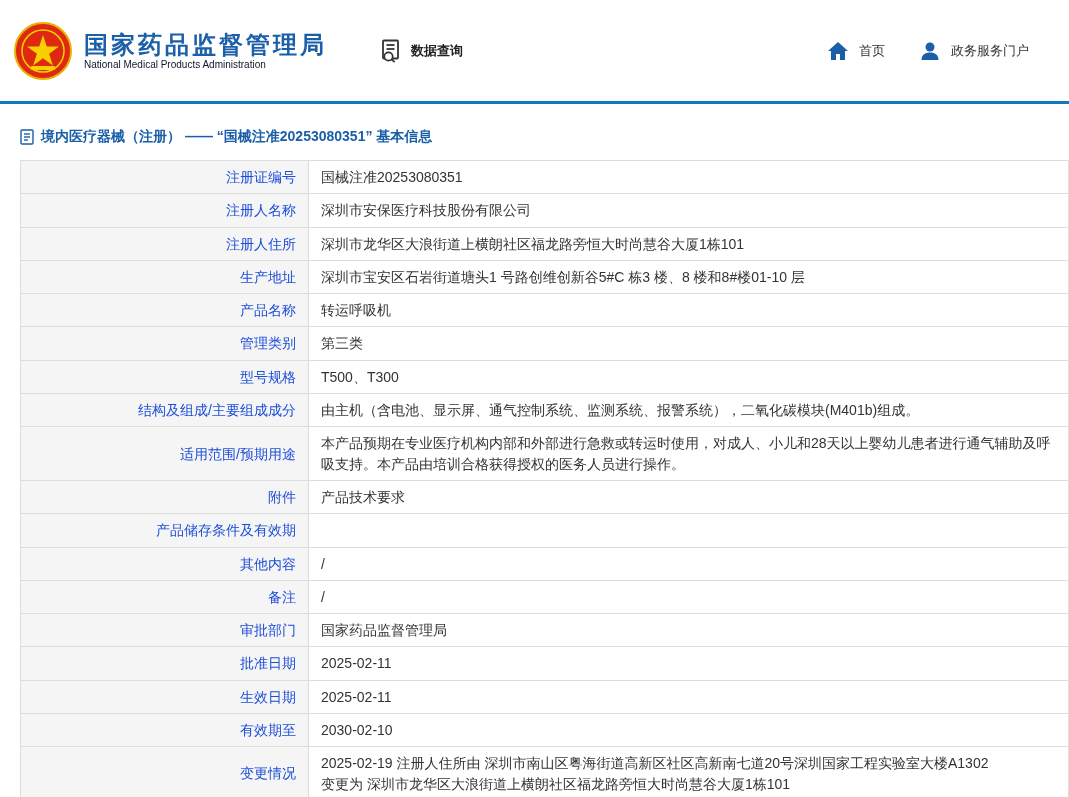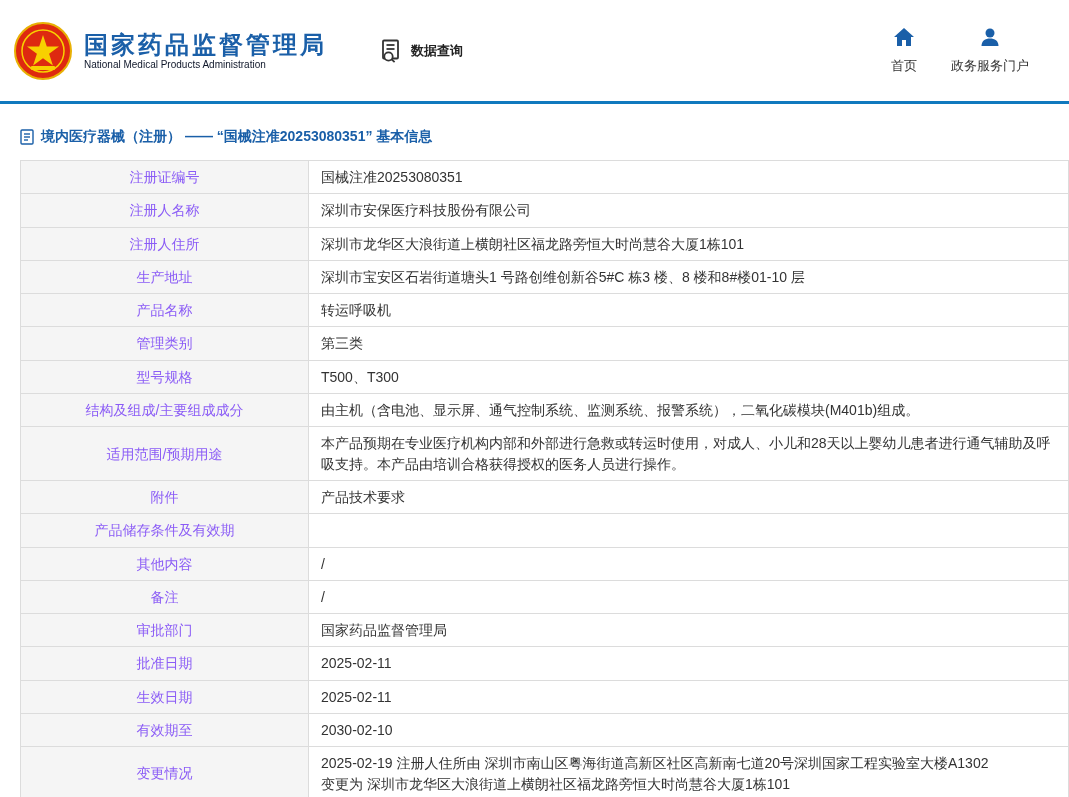--- a/index.html
+++ b/index.html
@@ -9,33 +9,33 @@
 
   
   .header { height:101px; display:flex; align-items:center; padding:0 14px; }
   .logo { width:58px; height:58px; flex:0 0 auto; }
   .titles { margin-left:12px; }
   .org-cn { font-size:24px; font-weight:bold; color:#1a5fa8; letter-spacing:3px; line-height:1.15; }
   .org-en { font-size:10px; color:#0f172a; margin-top:1px; }
   .data-query { display:flex; align-items:center; gap:6px; margin-left:52px;
     font-size:13px; font-weight:bold; color:#222; cursor:pointer; }
   .nav-right { margin-left:auto; display:flex; gap:34px; padding-right:26px; }
-  .nav-item { display:flex; flex-direction:column; align-items:center; gap:10px;
+  .nav-item { display:flex; align-items:center; gap:10px;
     font-size:13px; color:#333; cursor:pointer; }
   .top-line { height:3px; background:#1079be; }
 
   
   .breadcrumb { display:flex; align-items:center; gap:7px; margin:24px 0 14px 20px;
     color:#1a5fa8; font-size:14px; font-weight:bold; }
 
   
   table.info-table { border-collapse:collapse; margin-left:20px;
     width:calc(100% - 20px); font-size:14px; }
   table.info-table td { border:1px solid #dcdcdc; padding:6px 12px; line-height:1.45; }
-  td.label-cell { background:#f5f5f5; width:288px; text-align:center; color:#8b5cf6;
+  td.label-cell { background:#f5f5f5; width:288px; text-align:right; color:#1d4ed8;
     vertical-align:middle; }
   td.value-cell { background:#fff; text-align:left; white-space:pre-line; color:#333;
     vertical-align:middle; }
   .ic { display:inline-flex; align-items:center; justify-content:center; }
 </style>
 </head>
 <body>
 
 <div class="page">
 

